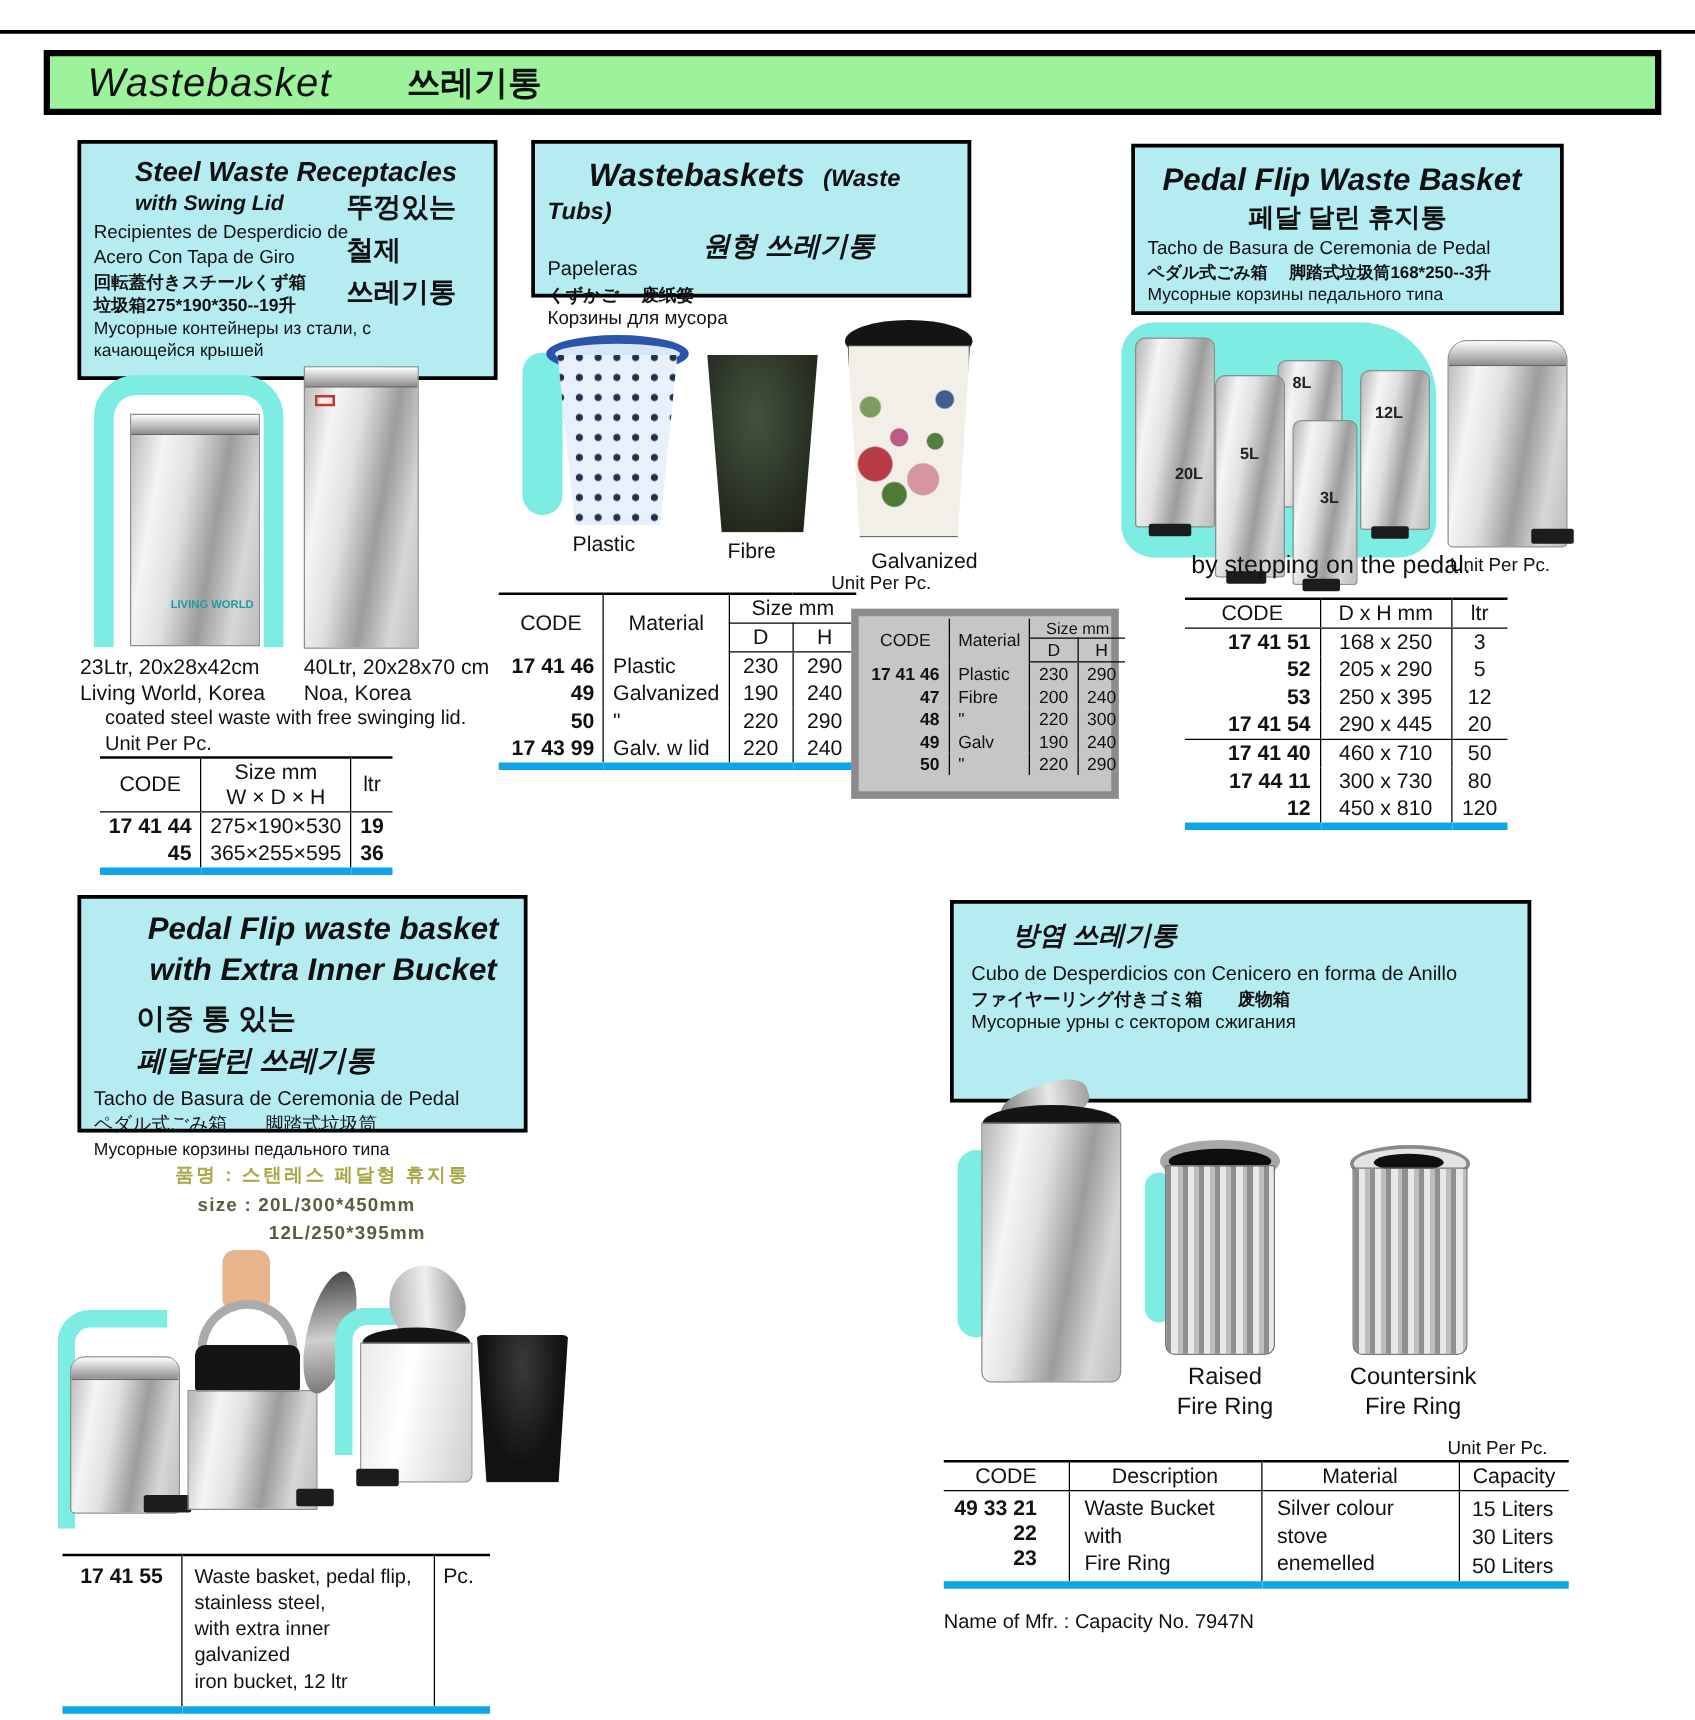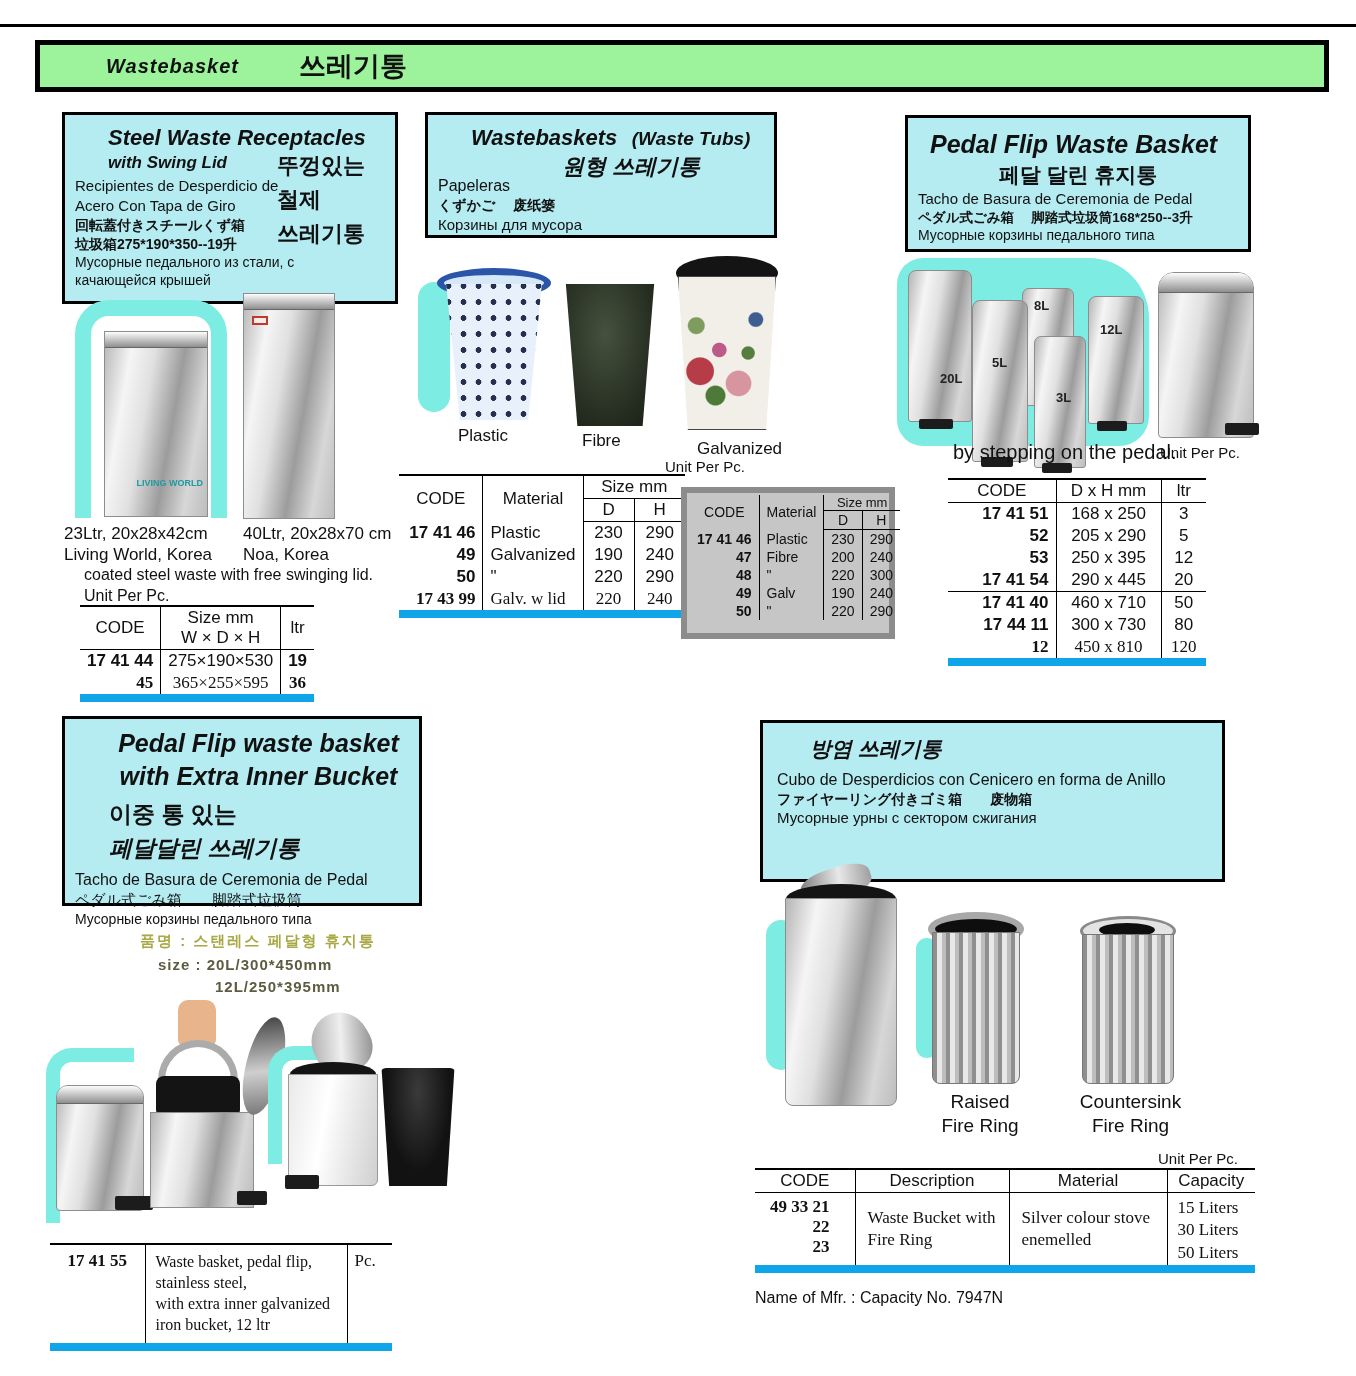--- a/index.html
+++ b/index.html
@@ -5,33 +5,33 @@
   * { margin:0; padding:0; box-sizing:border-box; }
   html,body { background:#fff; }
   body { font-family:"Liberation Sans", sans-serif; color:#111; }
   #page { position:relative; width:1356px; height:1376px; background:#fff; overflow:hidden; }
 
   .top-rule { position:absolute; left:0; top:24px; width:1356px; height:3px; background:#000; }
 
   
   .header-bar { position:absolute; left:35px; top:40px; width:1294px; height:52px;
     background:#9cf39c; border:5px solid #000; display:flex; align-items:center; }
-  .header-bar .h-en { font-size:20px; font-weight:bold; font-style:italic; margin-left:66px; letter-spacing:1px; }
+  .header-bar .h-en { font-size:32px; font-weight:normal; font-style:italic; margin-left:30px; letter-spacing:1px; }
   .header-bar .h-kr { font-size:27px; font-weight:bold; margin-left:60px; }
 
   
   .info-panel { position:absolute; background:#b4ecf2; border:3px solid #000; padding:8px 10px; }
   .info-panel .t1 { font-weight:bold; font-style:italic;margin-left:33px; }
   .line { line-height:1.32; }
 
   
   table.cat { border-collapse:collapse; background:transparent; }
   table.cat td, table.cat th { font-size:17px; padding:1px 7px; vertical-align:middle; }
   .b-top    { border-top:2px solid #000; }
-  .b-bot    { border-bottom:8px solid #0ea5e9;font-family:Liberation Serif, serif; }
+  .b-bot    { border-bottom:6px solid #0ea5e9; }
   .b-left   { border-left:1.6px solid #000; }
   .b-under  { border-bottom:1.6px solid #000; }
   .code-cell { font-weight:bold; text-align:right; white-space:nowrap; }
   .num-cell  { text-align:center; }
 
   
   .shape { position:absolute; }
   .steel { background:linear-gradient(100deg,#b5b5b5 0%,#f5f5f5 22%,#e0e0e0 40%,#9c9c9c 62%,#d7d7d7 82%,#bdbdbd 100%); border:1px solid #8d8d8d; }
   .lid-strip { position:absolute; left:0; top:0; width:100%; height:16px;
     background:linear-gradient(180deg,#fdfdfd,#8f8f8f); border-bottom:1px solid #666; }
@@ -84,21 +84,21 @@
     <span class="h-kr">쓰레기통</span>
   </div>
 
   <div class="info-panel" style="left:62px; top:112px; width:336px; height:192px;">
     <div class="t1 line" style="font-size:22px;">Steel Waste Receptacles</div>
     <div class="t1 line" style="font-size:17px;">with Swing Lid</div>
     <div class="line" style="font-size:15px; margin-top:2px;">Recipientes de Desperdicio de</div>
     <div class="line" style="font-size:15px;">Acero Con Tapa de Giro</div>
     <div class="line" style="font-size:14px; font-weight:bold;">回転蓋付きスチールくず箱</div>
     <div class="line" style="font-size:14px; font-weight:bold;">垃圾箱275*190*350--19升</div>
-    <div class="line" style="font-size:14px;">Мусорные педального из стали, с</div>
+    <div class="line" style="font-size:14px;">Мусорные контейнеры из стали, с</div>
     <div class="line" style="font-size:14px;">качающейся крышей</div>
     <div style="position:absolute; right:10px; top:34px; width:108px; font-size:22px; font-weight:bold; line-height:1.55;">
       <div>뚜껑있는</div>
       <div>철제</div>
       <div>쓰레기통</div>
     </div>
   </div>
 
   <div class="shape arch" style="left:75px; top:300px; width:152px; height:218px;"></div>
   <div class="shape steel" style="left:104px; top:331px; width:104px; height:186px;">
@@ -138,21 +138,21 @@
     <tr>
       <td class="code-cell b-bot">45</td>
       <td class="num-cell b-left b-bot">365×255×595</td>
       <td class="num-cell b-left b-bot" style="font-weight:bold;">36</td>
     </tr>
   </tbody>
     </table>
 
   <div class="info-panel" style="left:425px; top:112px; width:352px; height:126px;">
     <div class="line">
-      <span class="t1" style="font-size:22px;">Wastebaskets</span>
+      <span class="t1" style="font-size:26px;">Wastebaskets</span>
       <span class="t1" style="font-size:19px; margin-left:10px;">(Waste Tubs)</span>
     </div>
     <div class="t1 line" style="font-size:22px; text-align:center; margin-left:60px;">원형 쓰레기통</div>
     <div class="line" style="font-size:16px; margin-top:-6px;">Papeleras</div>
     <div class="line" style="font-size:14px; font-weight:bold;">くずかご　 废纸篓</div>
     <div class="line" style="font-size:15px;">Корзины для мусора</div>
   </div>
 
   <div class="shape cyanhl" style="left:418px; top:282px; width:32px; height:130px; border-radius:16px;"></div>
   <div class="shape rim-blue" style="left:437px; top:268px; width:114px; height:30px;"></div>

